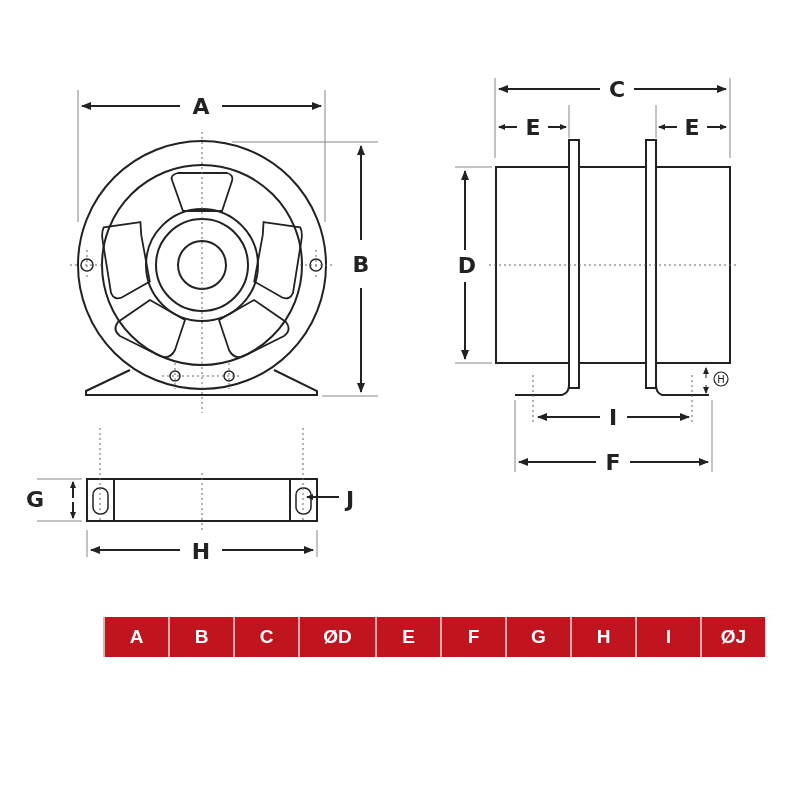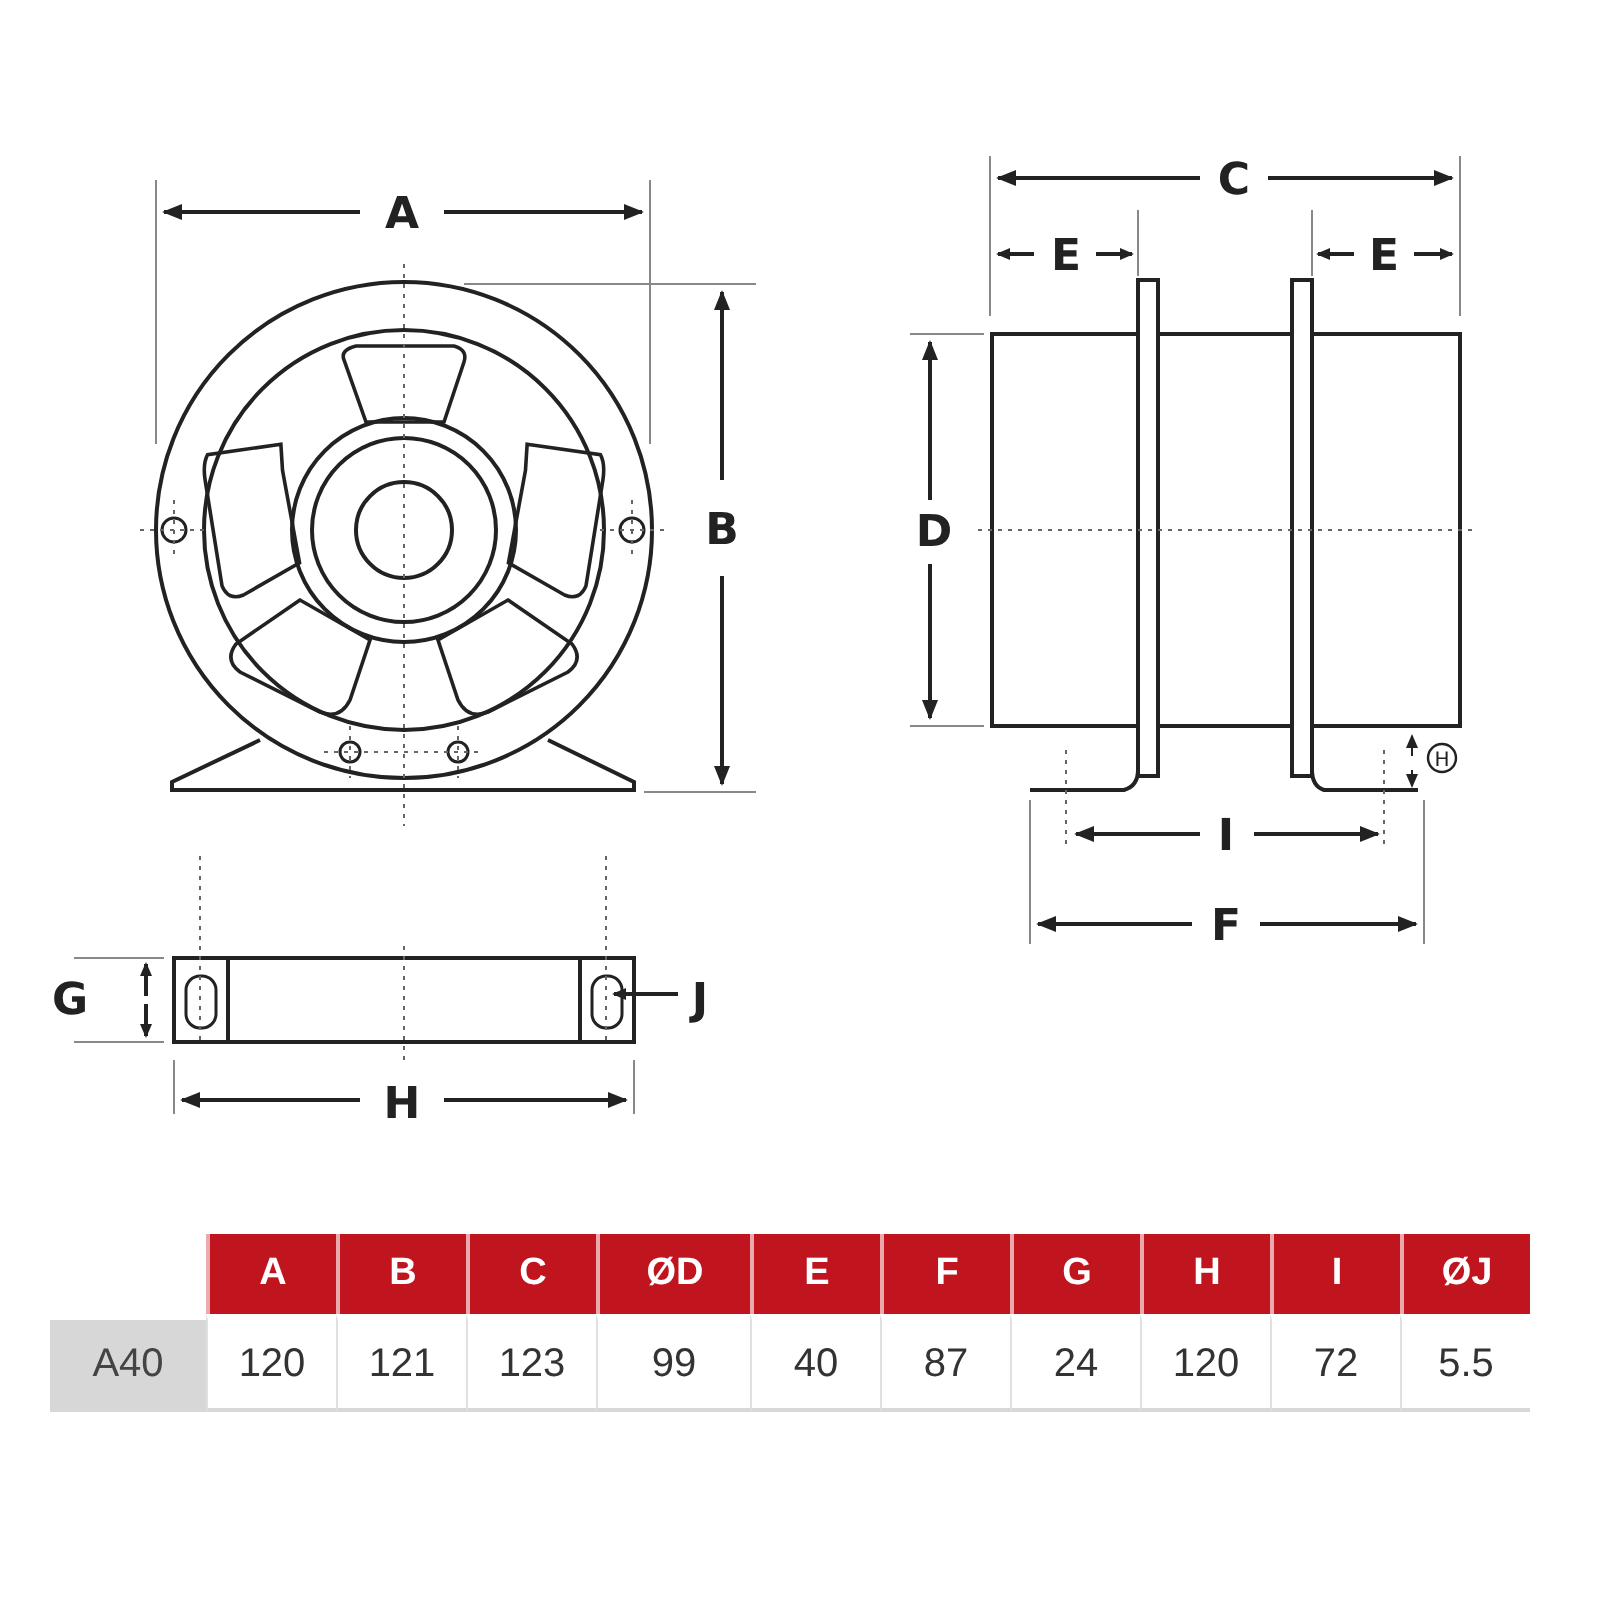--- a/index.html
+++ b/index.html
@@ -147,27 +147,14 @@
     <td class="h" style="width:63px">B</td>
     <td class="h" style="width:63px">C</td>
     <td class="h" style="width:75px">ØD</td>
     <td class="h" style="width:63px">E</td>
     <td class="h" style="width:63px">F</td>
     <td class="h" style="width:63px">G</td>
     <td class="h" style="width:63px">H</td>
     <td class="h" style="width:63px">I</td>
     <td class="h" style="width:63px">ØJ</td>
   </tr>
-  <tr class="row">
-    <td class="model">A40</td>
-    <td>120</td>
-    <td>121</td>
-    <td>123</td>
-    <td>99</td>
-    <td>40</td>
-    <td>87</td>
-    <td>24</td>
-    <td>120</td>
-    <td>72</td>
-    <td>5.5</td>
-  </tr>
 </tbody>
   </table>
 
 </body></html>

